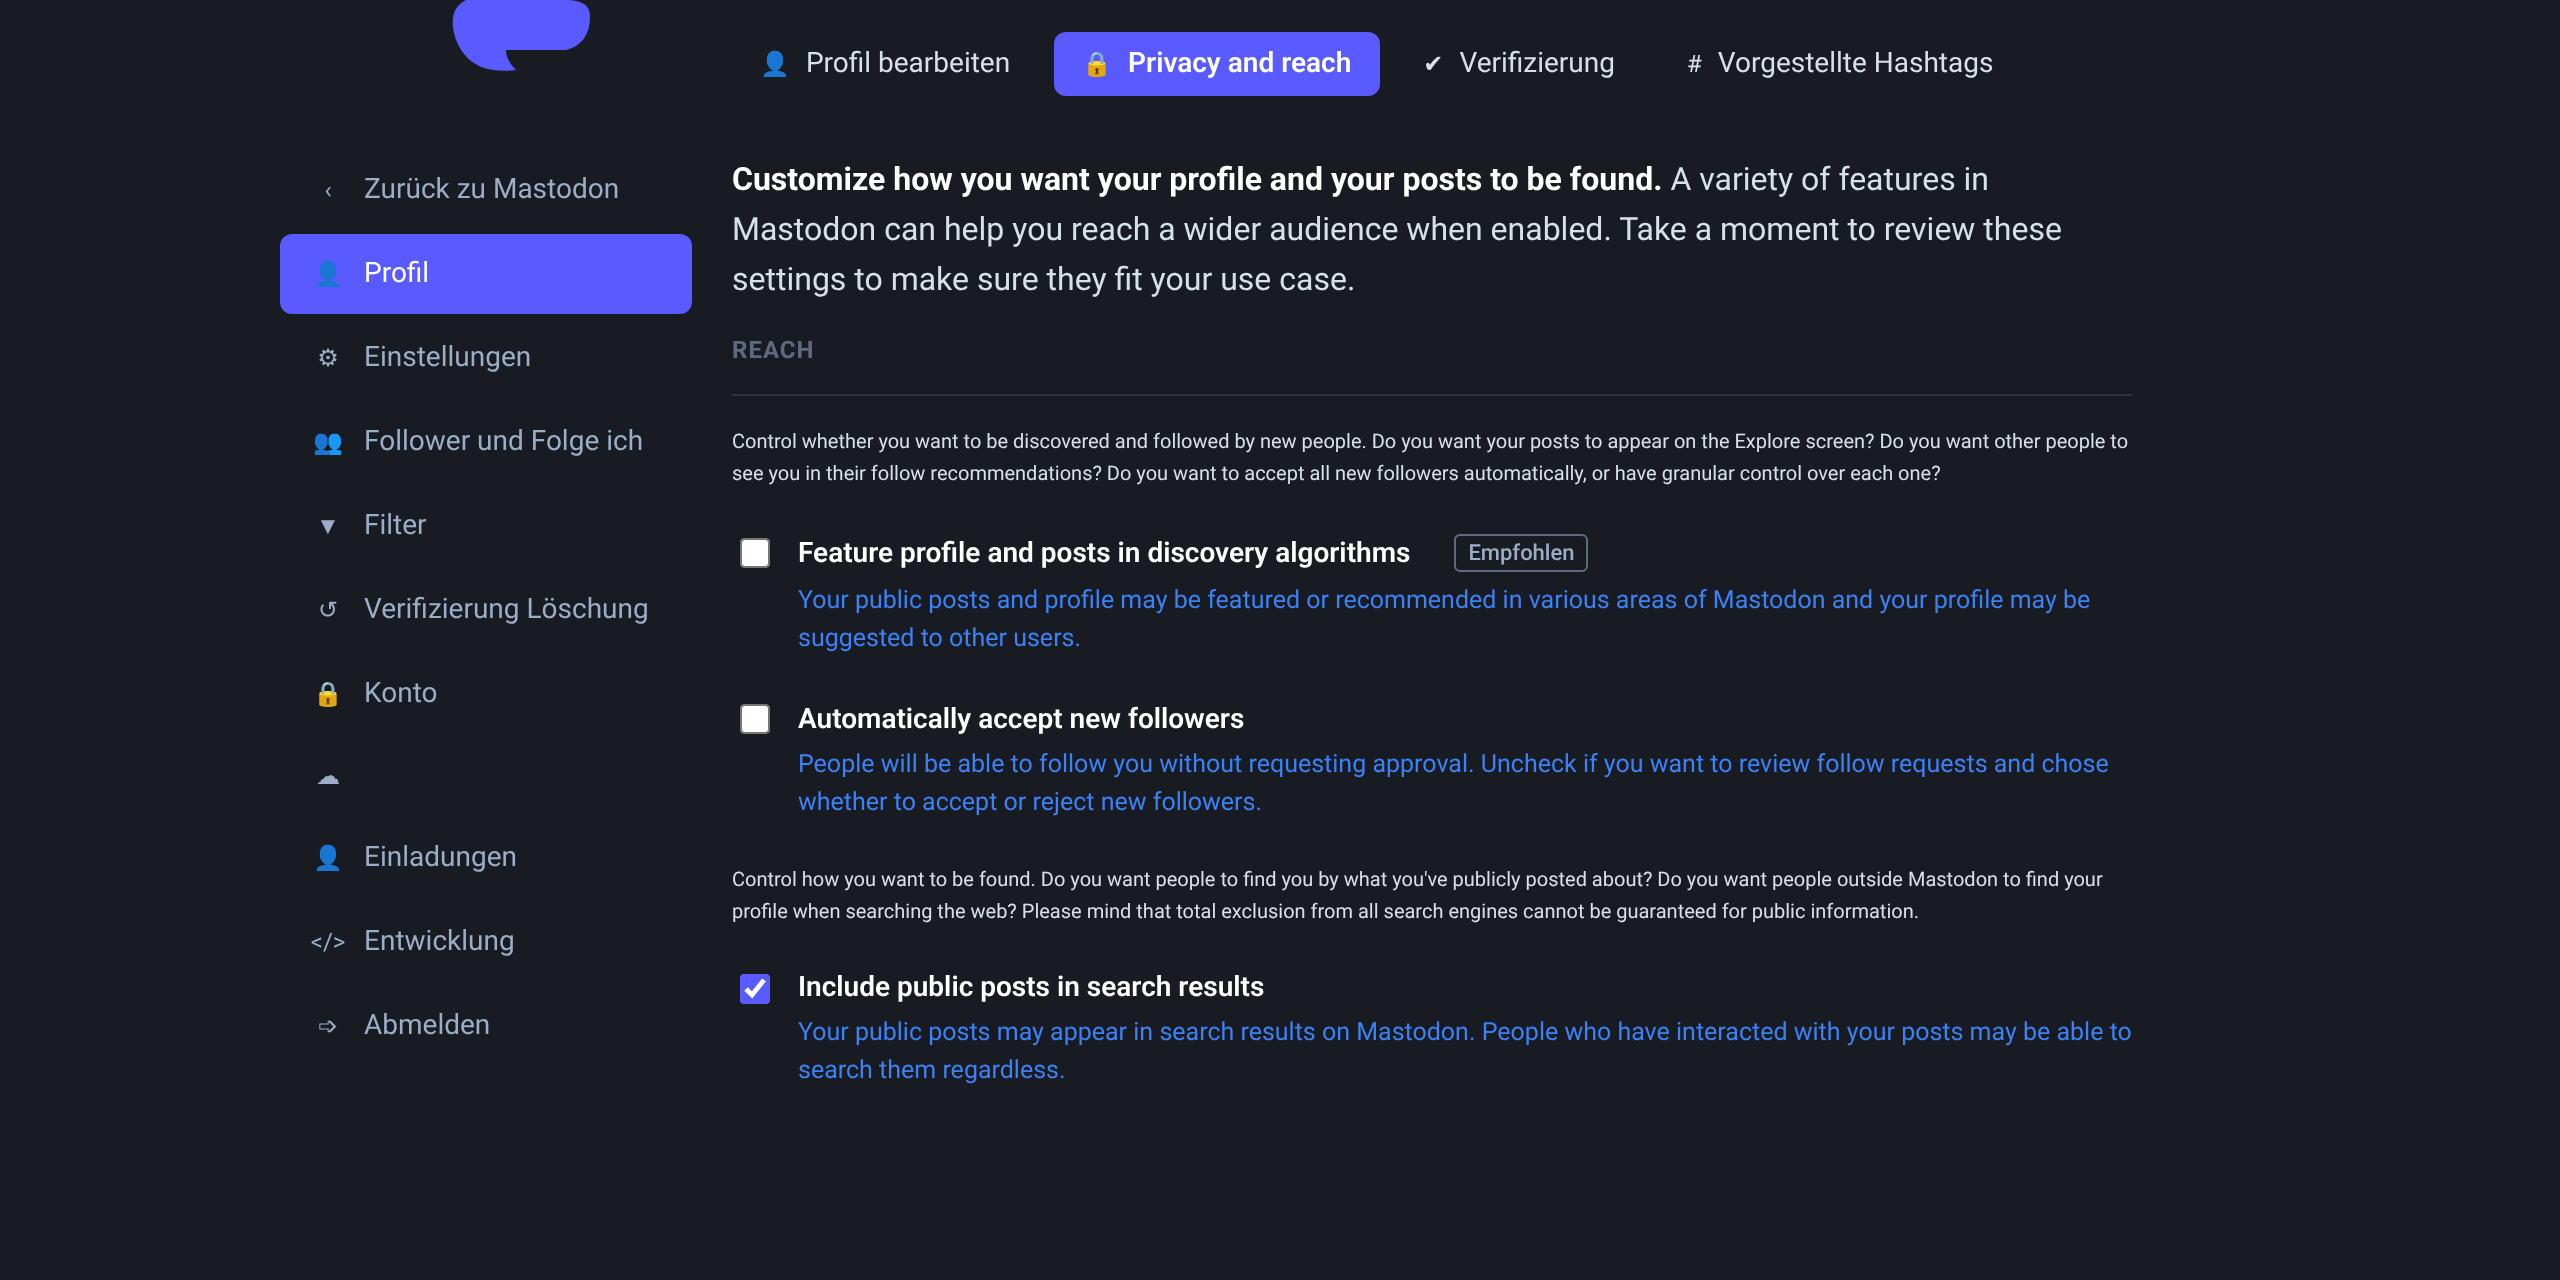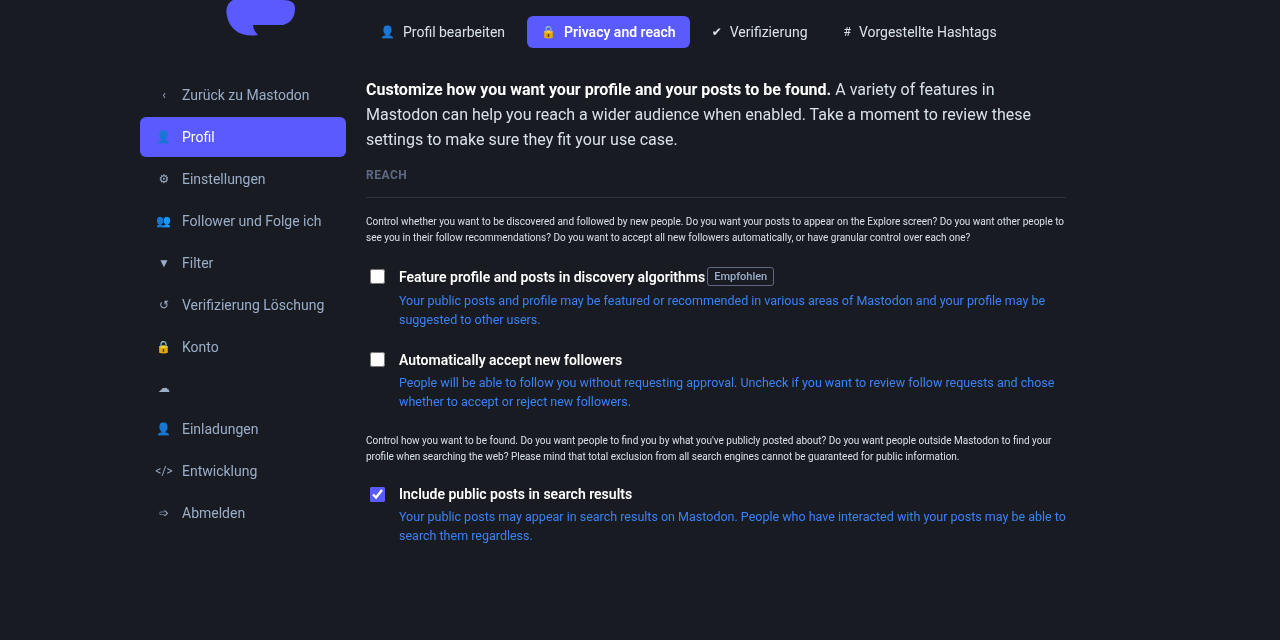--- a/index.html
+++ b/index.html
@@ -120,21 +120,21 @@
   font-weight: 600;
   font-size: 14px;
 }
 .badge {
   display: inline-block;
   border: 1px solid #606984;
   color: #9baec8;
   font-size: 11px;
   padding: 2px 6px;
   border-radius: 3px;
-  margin-left: 2px;
+  margin-left: 22px;
   font-weight: 500;
 }
 .setting-hint {
   color: #3b82f6;
   font-size: 12.5px;
   margin-top: 6px;
   margin-left: 29px;
   line-height: 1.5;
 }
 </style>

